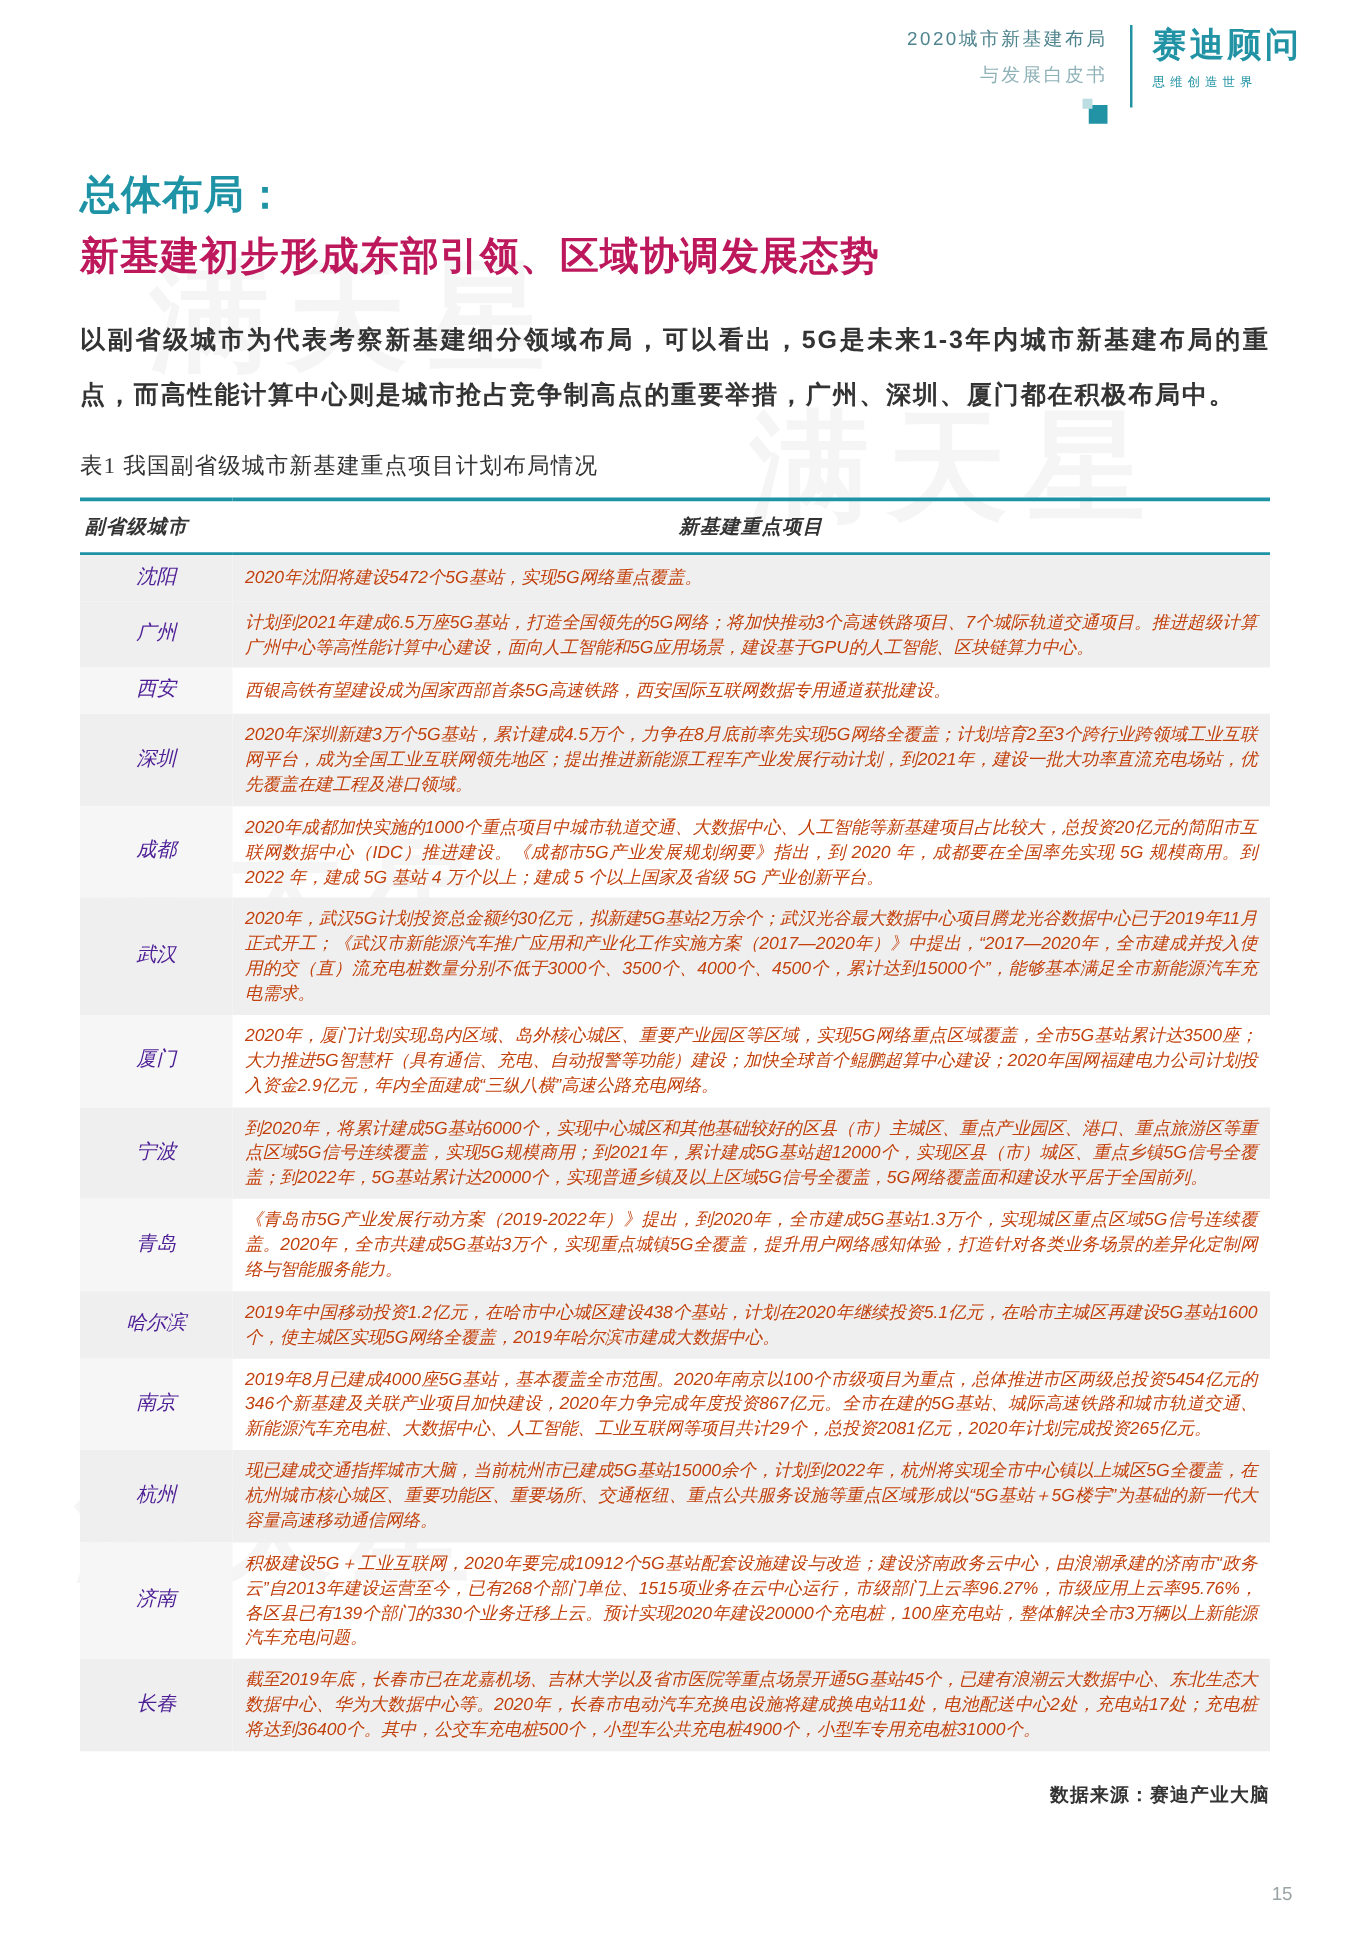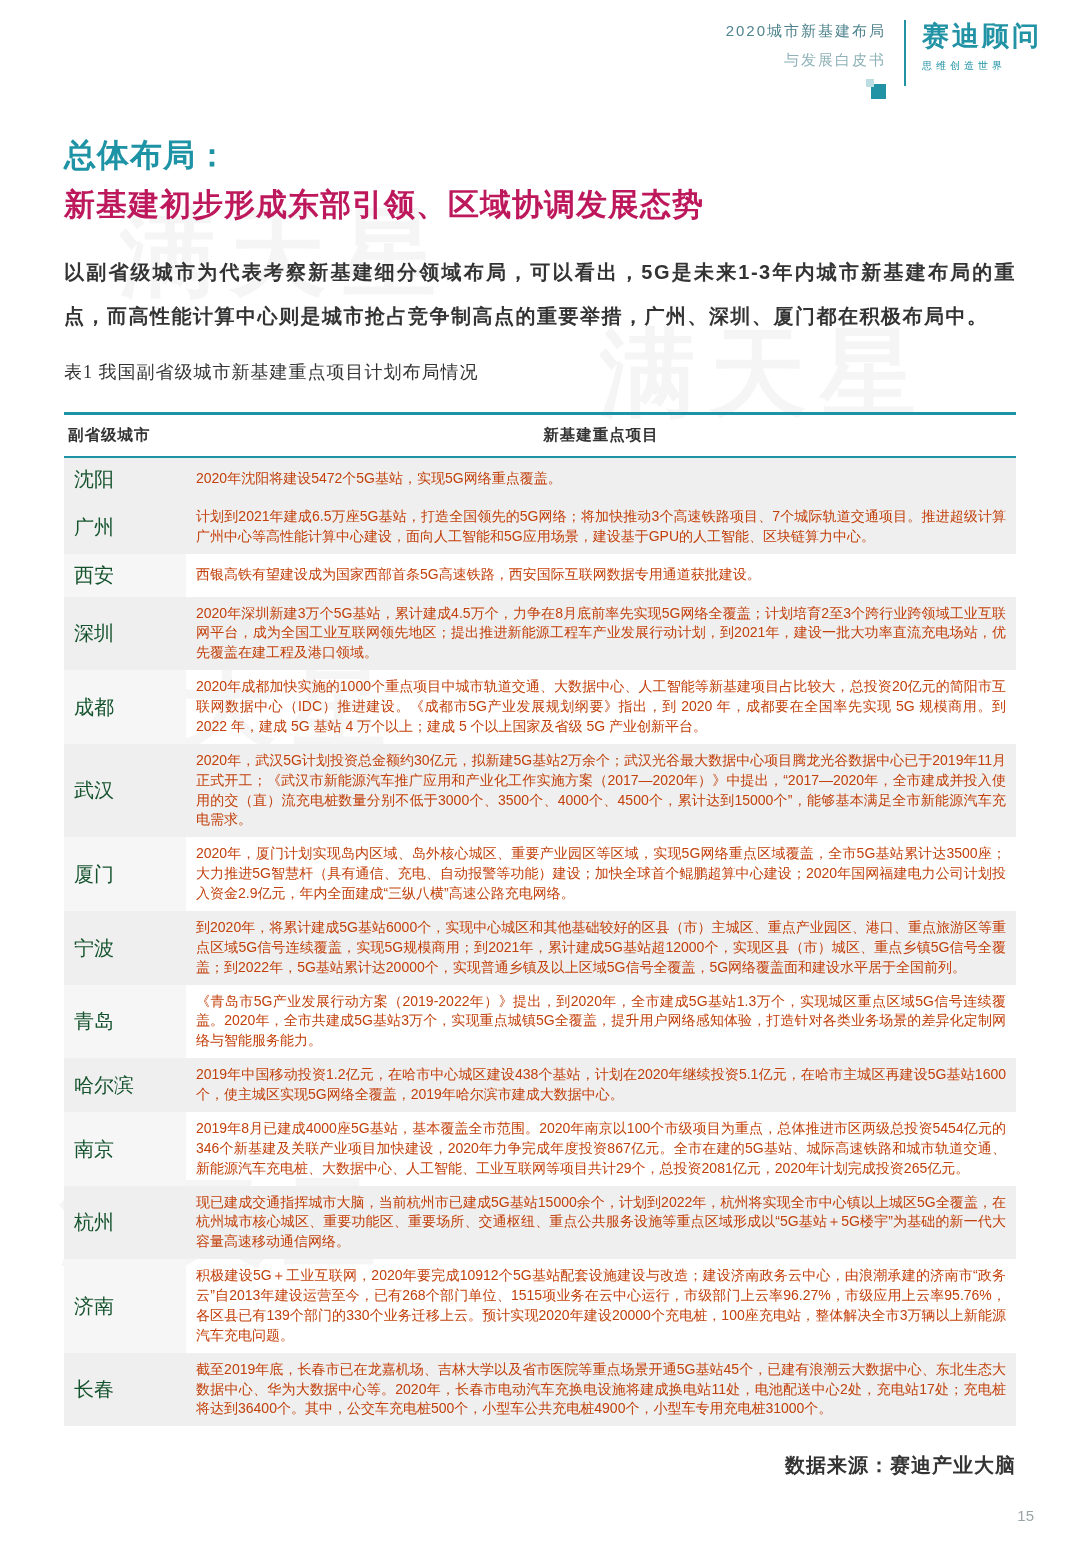--- a/index.html
+++ b/index.html
@@ -23,30 +23,30 @@
   .brand-name { color:#2193a5; font-size:27px; font-weight:bold; letter-spacing:3px; }
   .brand-tagline { color:#2193a5; font-size:10px; letter-spacing:4px; margin-top:5px; text-align:left; }
 
   
   main { padding:0 64px; position:relative; }
   .title1 { color:#1e93a5; font-size:32px; font-weight:bold; margin-top:26px; letter-spacing:1px; }
   .title2 { color:#be185d; font-size:31px; font-weight:bold; margin-top:6px; letter-spacing:1px;font-family:Liberation Serif, serif; }
   .intro { margin-top:24px; font-size:20px; line-height:2.2; color:#333; font-weight:600; letter-spacing:1.5px; text-align:justify; }
   .caption { margin-top:22px; font-size:18px; color:#333; letter-spacing:1px;font-family:Liberation Serif, serif; }
 
-  table { width:100%; border-collapse:collapse; margin-top:28px; }
+  table { width:100%; border-collapse:collapse; margin-top:14px;font-style:italic; }
   thead th { border-top:3px solid #1e93a5; border-bottom:2px solid #1e93a5; font-size:15.5px; color:#333; padding:10px 8px; font-weight:bold; letter-spacing:1px; }
   th.col-city { width:122px; text-align:left; padding-left:4px; }
   th.col-detail { text-align:center; }
   tbody td { font-size:14px; line-height:1.42; color:#c2410c; padding:7px 10px; vertical-align:middle; text-align:justify; }
-  td.city-cell { text-align:left; width:122px; font-size:20px; color:#14532d; }
+  td.city-cell { text-align:center; width:122px; font-size:16px; color:#4c1d95; }
   tr.shaded { background:#efefef; }
   tr:not(.shaded) td.city-cell { background:#f6f6f6; }
 
-  .source { text-align:right; font-size:20px; color:#333; margin-top:26px; font-weight:600; letter-spacing:1px; }
+  .source { text-align:right; font-size:15px; color:#333; margin-top:26px; font-weight:600; letter-spacing:1px; }
   .pagenum { position:absolute; right:46px; bottom:36px; font-size:15px; color:#9aa4a6; }
 </style>
 </head>
 <body>
 
 <div class="page">
 
   <div class="watermark" style="left:120px; top:190px;">满天星</div>
   <div class="watermark" style="left:600px; top:310px;">满天星</div>
   <div class="watermark" style="left:70px; top:640px;">满天星</div>

